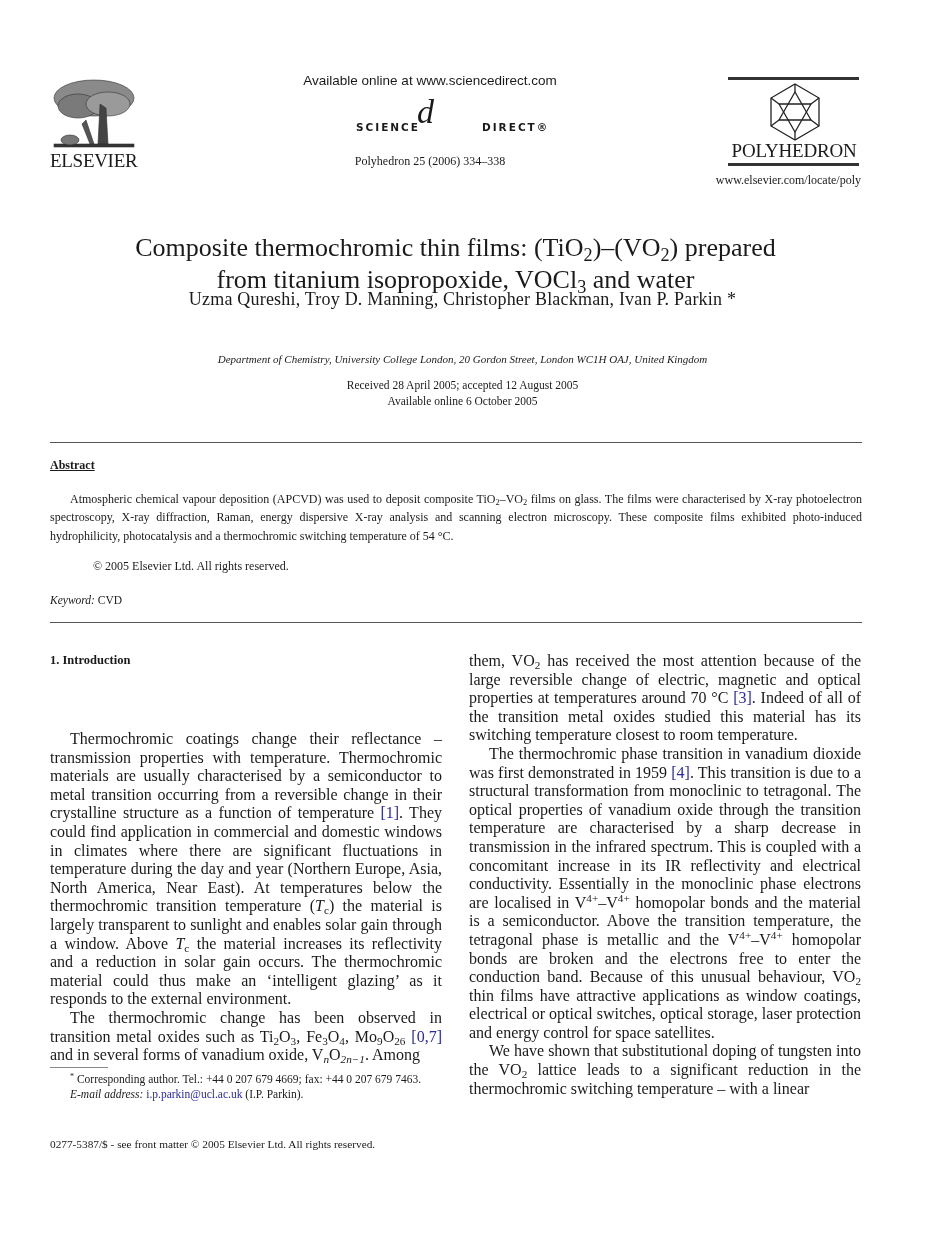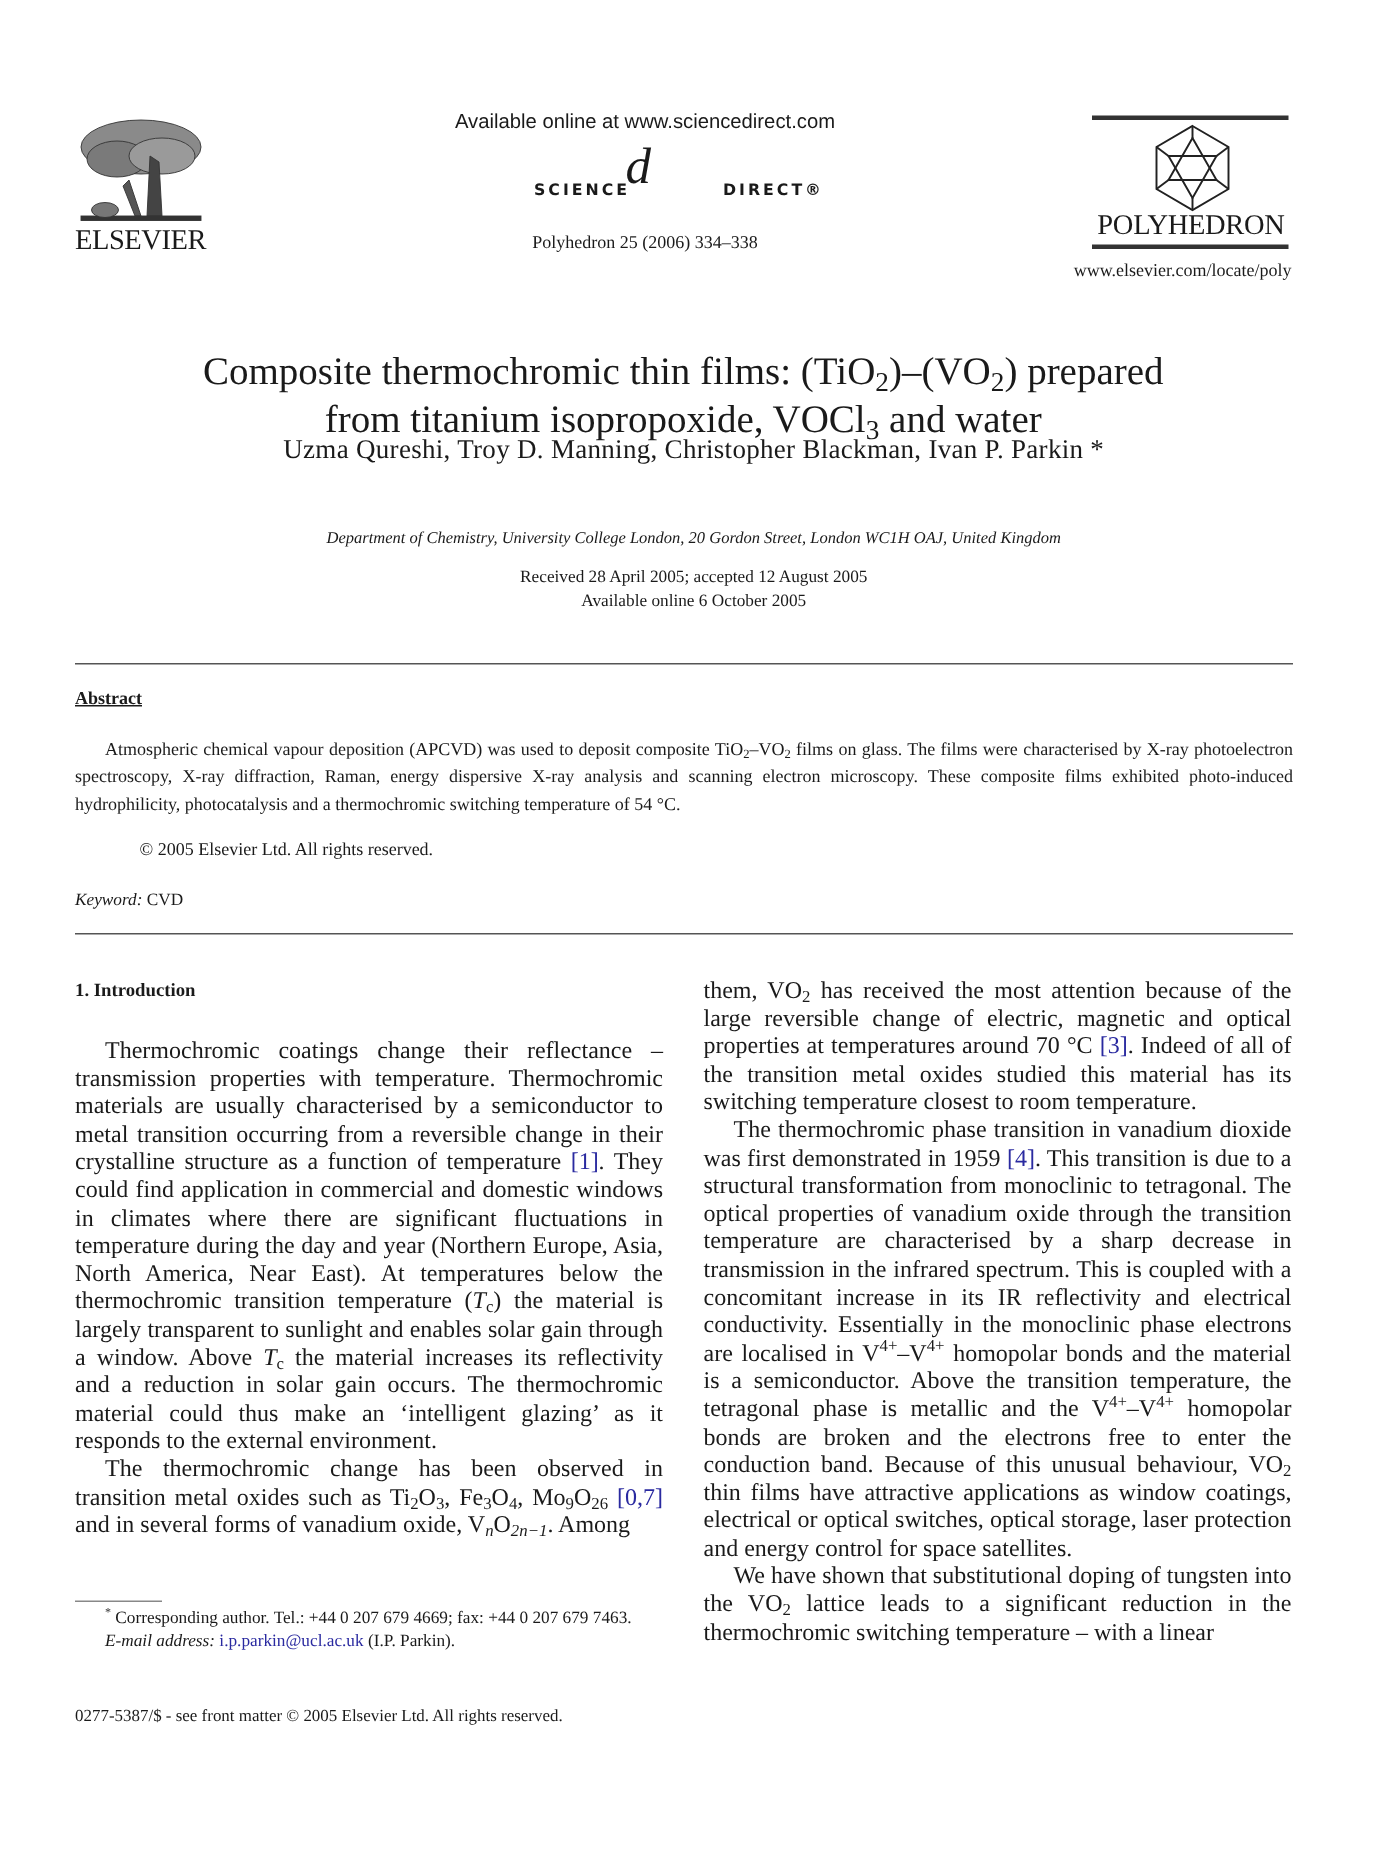--- a/index.html
+++ b/index.html
@@ -42,21 +42,21 @@
   #abstract-head { left: 50px; top: 458px; font-size: 12px; font-weight: bold; text-decoration: underline; }
   #abstract-body { left: 50px; top: 490px; width: 812px; font-size: 12px; line-height: 18.3px; text-align: justify; }
   #abstract-body .para { text-indent: 20px; margin: 0; }
   #copyright { left: 50px; top: 559px; font-size: 12px; margin-left: 43px; }
   #keyword { left: 50px; top: 594px; font-size: 11.5px; }
   #keyword .klab { font-style: italic; }
 
   
   .col { position: absolute; width: 392px; font-size: 16px; line-height: 18.6px; text-align: justify; }
   .col p { margin: 0; text-indent: 20px; }
-  #col-left { left: 50px; top: 692px; }
+  #col-left { left: 50px; top: 730px; }
   #col-right { left: 469px; top: 652px; }
   #section-head { left: 50px; top: 653px; font-size: 12.5px; font-weight: bold; }
 
   
   #fn-rule { left: 50px; top: 1067px; width: 58px; height: 1px; background: #888; }
   #footnote { left: 50px; top: 1072px; width: 392px; font-size: 11.5px; line-height: 15px; }
   #footnote .ind { padding-left: 20px; }
   #front-matter { left: 50px; top: 1137px; width: 400px; font-size: 11.3px; line-height: 15px; }
 </style>
 </head>

